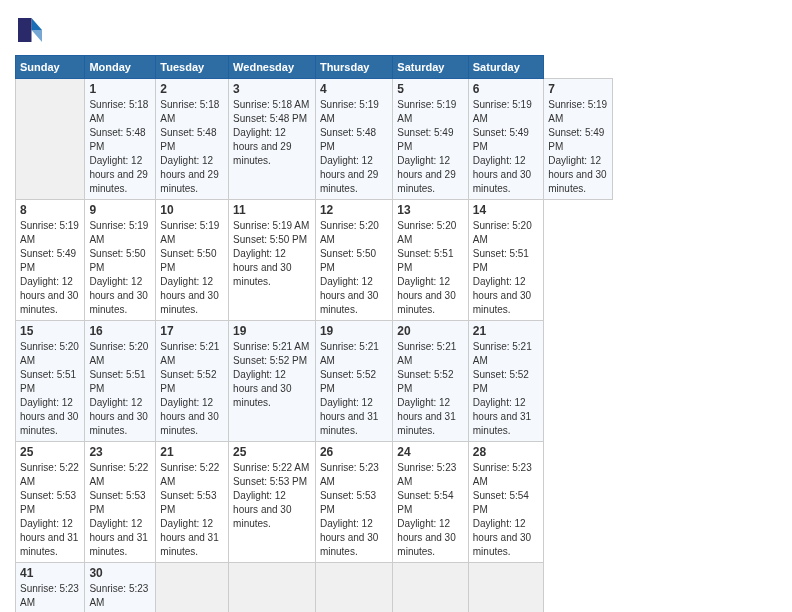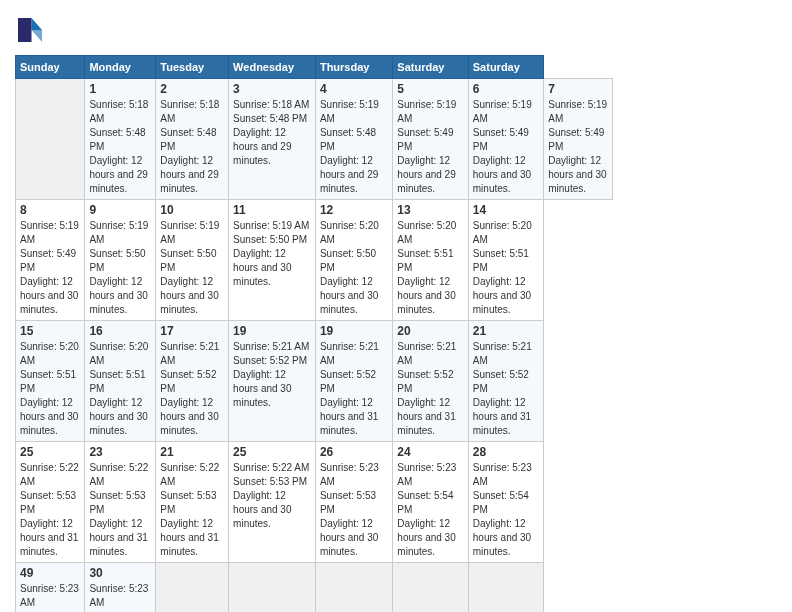--- a/index.html
+++ b/index.html
@@ -190,21 +190,21 @@
           <td><span class="day-num">25</span>
 <span class="day-info">Sunrise: 5:22 AM<br>Sunset: 5:53 PM<br>Daylight: 12 hours and 30 minutes.</span></td>
           <td><span class="day-num">26</span>
 <span class="day-info">Sunrise: 5:23 AM<br>Sunset: 5:53 PM<br>Daylight: 12 hours and 30 minutes.</span></td>
           <td><span class="day-num">24</span>
 <span class="day-info">Sunrise: 5:23 AM<br>Sunset: 5:54 PM<br>Daylight: 12 hours and 30 minutes.</span></td>
           <td><span class="day-num">28</span>
 <span class="day-info">Sunrise: 5:23 AM<br>Sunset: 5:54 PM<br>Daylight: 12 hours and 30 minutes.</span></td>
         </tr>
         <tr class="last-row">
-          <td><span class="day-num">49</span>
+          <td><span class="day-num">41</span>
 <span class="day-info">Sunrise: 5:23 AM<br>Sunset: 5:54 PM<br>Daylight: 12 hours and 30 minutes.</span></td>
           <td><span class="day-num">30</span>
 <span class="day-info">Sunrise: 5:23 AM<br>Sunset: 5:54 PM<br>Daylight: 12 hours and 30 minutes.</span></td>
           <td class="empty"></td>
           <td class="empty"></td>
           <td class="empty"></td>
           <td class="empty"></td>
           <td class="empty"></td>
         </tr>
       </tbody>

